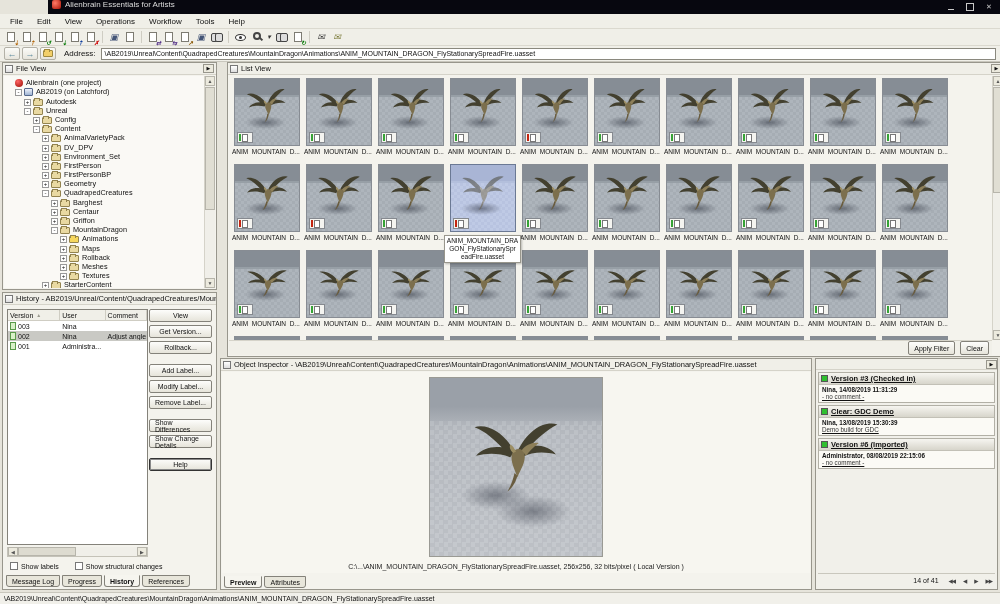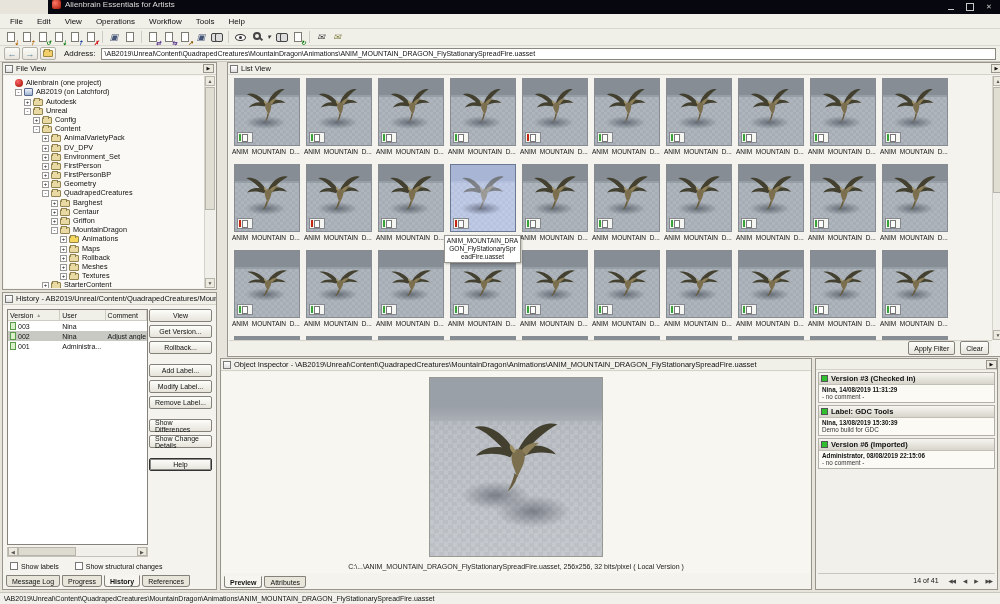--- a/index.html
+++ b/index.html
@@ -123,21 +123,21 @@
         background-image:repeating-conic-gradient(#b2b6bc 0 25%, #c3c7cc 0 50%); background-size:9px 9px; }
   .pv .drg { width:92px; height:80px; top:42%; }
   .pv .shd1 { position:absolute; left:18%; top:58%; width:40%; height:16%; background:radial-gradient(ellipse, rgba(40,45,58,.45), rgba(40,45,58,0) 70%); }
   .pv .shd2 { position:absolute; left:38%; top:66%; width:44%; height:18%; background:radial-gradient(ellipse, rgba(40,45,58,.45), rgba(40,45,58,0) 70%); }
   .insp-caption { position:absolute; left:0; right:0; bottom:3px; text-align:center; font-size:7px; color:#222; }
   .insp-tabs { position:absolute; left:3px; bottom:1px; display:flex; gap:2px; }
 
   
   #versions-panel { left:815px; top:358px; width:183px; height:232px; background:#f1f0ea; }
   .vtop { height:11px; border-bottom:1px solid #d5d3c9; background:#f0efe8; display:flex; align-items:center; }
-  .vcards { position:absolute; left:2px; right:2px; top:13px; }
+  .vcards { position:absolute; left:2px; right:2px; top:13px;text-decoration:underline; }
   .vcard { border:1px solid #b2b0a6; background:#fbfaf5; margin-bottom:2px; }
   .vhead { height:12px; background:linear-gradient(#f6f5f0,#d7d5cb); border-bottom:1px solid #c2c0b6; display:flex; align-items:center; gap:3px; padding:0 2px; font-weight:bold; font-size:7.5px; white-space:nowrap; overflow:hidden; }
   .vstat { width:7px; height:7px; border:1px solid #555; background:#2fbf2f; flex:0 0 auto; }
   .vstat.yellow { background:linear-gradient(90deg,#cfcdc3 0 50%, #f2d800 50%); }
   .vmeta { font-size:6.3px; font-weight:bold; padding:1px 3px 0; white-space:nowrap; overflow:hidden; }
   .vcomment { font-size:6.3px; color:#333; padding:0 3px 2px; white-space:nowrap; overflow:hidden; }
   .pager { position:absolute; left:2px; right:2px; bottom:2px; height:14px; border-top:1px solid #c9c7bd; display:flex; align-items:center; justify-content:flex-end; gap:10px; font-size:7px; padding:0 3px; }
   .parrs { display:flex; gap:8px; }
   .parr { font-size:5.5px; color:#444; letter-spacing:-1px; }
 
@@ -1054,21 +1054,21 @@
         <div class="vhead">
           <span class="vstat"></span>
           <span>Version #3 (Checked in)</span>
         </div>
         <div class="vmeta">Nina, 14/08/2019 11:31:29</div>
         <div class="vcomment">- no comment -</div>
       </div>
       <div class="vcard">
         <div class="vhead">
           <span class="vstat"></span>
-          <span>Label: GDC Tools</span>
+          <span>Clear: GDC Demo</span>
         </div>
         <div class="vmeta">Nina, 13/08/2019 15:30:39</div>
         <div class="vcomment">Demo build for GDC</div>
       </div>
       <div class="vcard">
         <div class="vhead">
           <span class="vstat"></span>
           <span>Version #6 (Imported)</span>
         </div>
         <div class="vmeta">Administrator, 08/08/2019 22:15:06</div>

